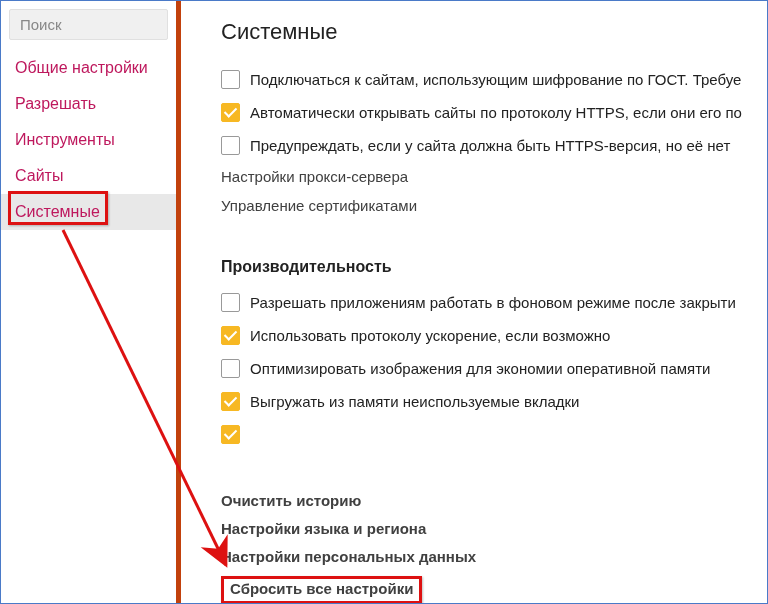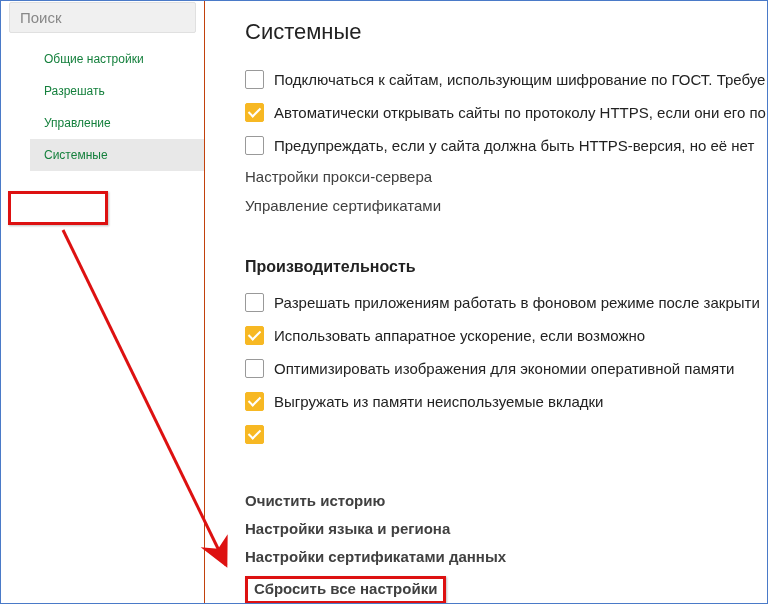--- a/index.html
+++ b/index.html
@@ -13,40 +13,39 @@
     overflow: hidden;
     position: relative;
   }
   .container {
     display: flex;
     height: 100%;
     border: 1px solid #4a7ac8;
     position: relative;
   }
   .sidebar {
-    width: 204px;
+    width: 180px;
     flex-shrink: 0;
-    border-right: 1px solid #c2410c;
-    padding: 1px 0 0 0;
+    border-right: 5px solid #c2410c;
+    padding: 8px 0 0 0;
   }
   .search-box {
     margin: 0 8px 10px 8px;
     background: #f0f0f0;
     border: 1px solid #e0e0e0;
     border-radius: 2px;
     padding: 6px 10px;
     color: #888;
     font-size: 15px;
   }
   .nav-item {
     padding: 9px 14px;
     cursor: pointer;
-    font-size: 12px;
-    color: #15803d;
-    margin-left: 29px;
+    font-size: 16px;
+    color: #be185d;
   }
   .nav-item.active {
     background: #e8e8e8;
   }
   .nav-highlight {
     position: absolute;
     left: 7px;
     top: 190px;
     width: 100px;
     height: 34px;
@@ -152,21 +151,22 @@
 </head>
 <body>
 
 <div class="container">
 
   <div class="sidebar">
     <div class="search-box">Поиск</div>
 
     <div class="nav-item">Общие настройки</div>
     <div class="nav-item">Разрешать</div>
-    <div class="nav-item">Управление</div>
+    <div class="nav-item">Инструменты</div>
+    <div class="nav-item">Сайты</div>
     <div class="nav-item active">Системные</div>
   </div>
 
   <div class="nav-highlight"></div>
 
   <div class="content">
     <h1 class="section-title">Системные</h1>
 
     <div class="checkbox-row">
       <span class="checkbox"></span>
@@ -187,38 +187,38 @@
     </div>
 
     <div class="subsection-title">Производительность</div>
 
     <div class="checkbox-row">
       <span class="checkbox"></span>
       <span class="checkbox-label">Разрешать приложениям работать в фоновом режиме после закрыти</span>
     </div>
     <div class="checkbox-row">
       <span class="checkbox checked"></span>
-      <span class="checkbox-label">Использовать аппаратное ускорение, если возможно</span>
+      <span class="checkbox-label">Использовать протоколу ускорение, если возможно</span>
     </div>
     <div class="checkbox-row">
       <span class="checkbox"></span>
       <span class="checkbox-label">Оптимизировать изображения для экономии оперативной памяти</span>
     </div>
     <div class="checkbox-row">
       <span class="checkbox checked"></span>
       <span class="checkbox-label">Выгружать из памяти неиспользуемые вкладки</span>
     </div>
     <div class="checkbox-row">
       <span class="checkbox checked"></span>
     </div>
 
     <div class="bottom-links">
       <span class="link link-bold">Очистить историю</span>
       <span class="link link-bold">Настройки языка и региона</span>
-      <span class="link link-bold">Настройки сертификатами данных</span>
+      <span class="link link-bold">Настройки персональных данных</span>
       <span class="reset-highlight">
         <span class="link link-bold">Сбросить все настройки</span>
       </span>
     </div>
   </div>
 
   <svg class="arrow-overlay" viewBox="0 0 768 604">
     <defs>
       <marker id="ahead" markerWidth="12" markerHeight="12" refX="9" refY="5" orient="auto">
         <path d="M0,0 L10,5 L0,10 L3,5 Z" fill="#d11"></path>

